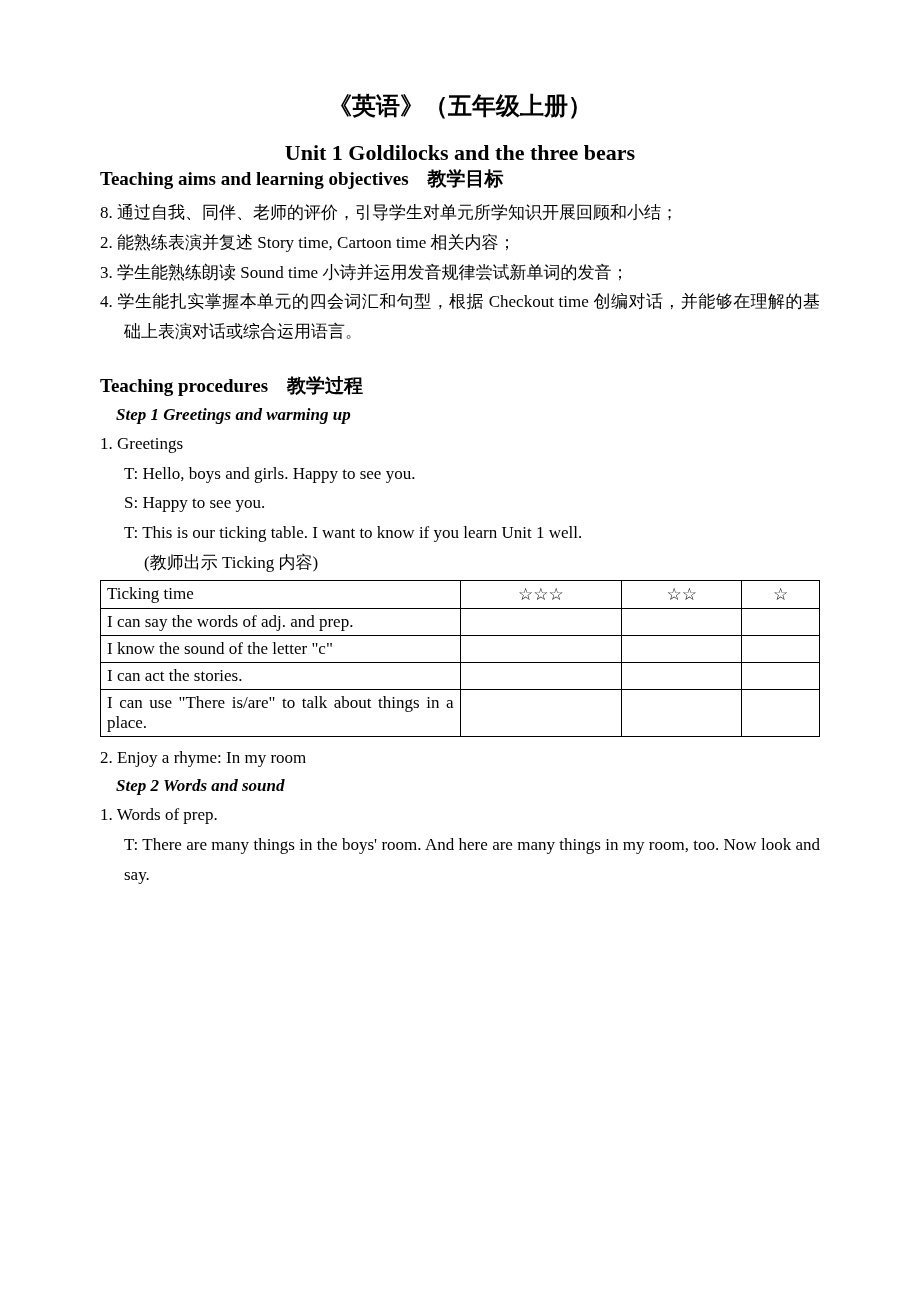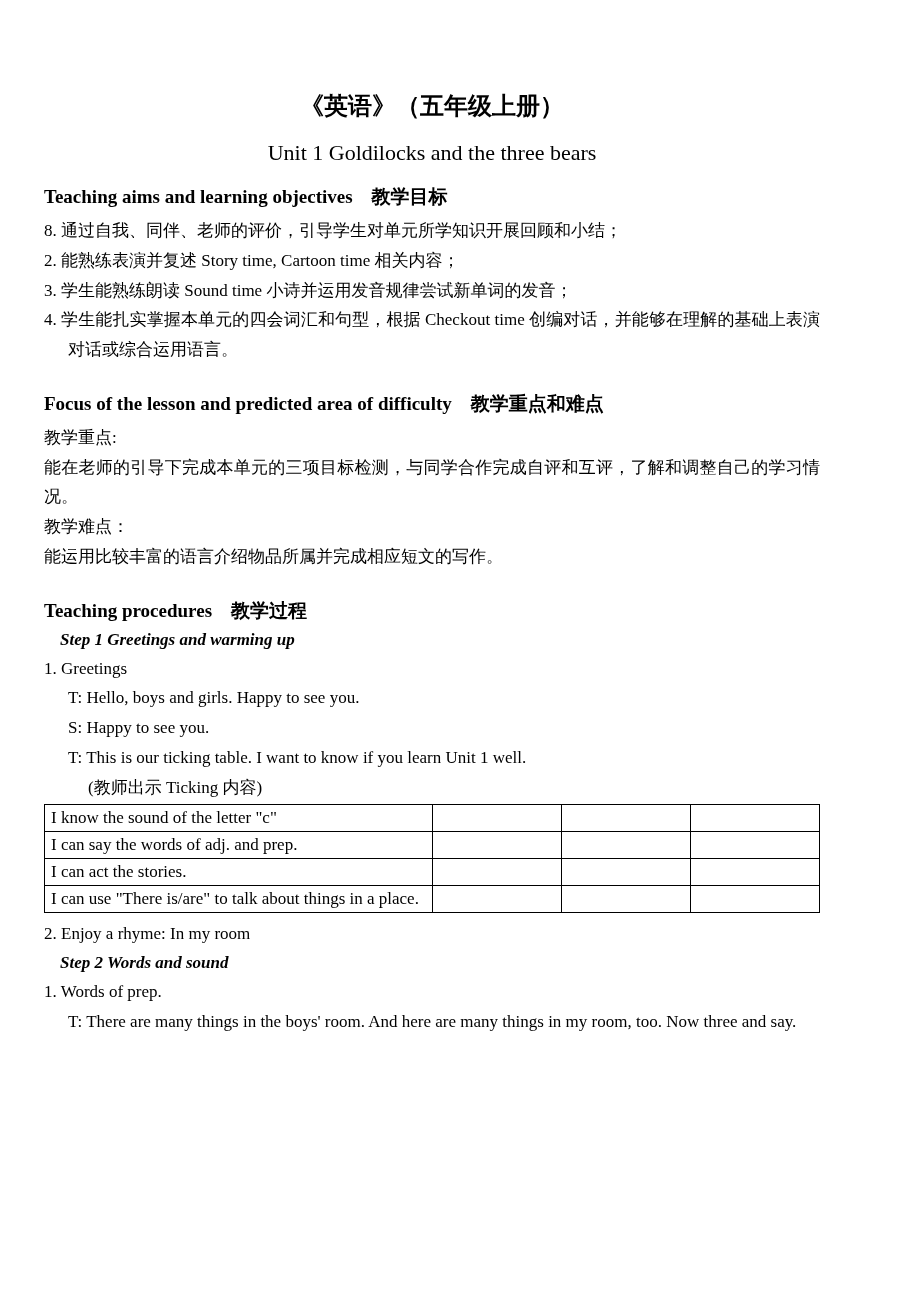--- a/index.html
+++ b/index.html
@@ -4,35 +4,34 @@
 <style>
   body {
     margin: 0;
     padding: 0;
     background: #fff;
     font-family: "Times New Roman", "SimSun", serif;
     color: #000;
     width: 920px;
   }
   .page {
-    padding: 90px 100px 60px 44px;
+    padding: 90px 100px 60px 100px;
     box-sizing: border-box;
   }
   .title-main {
     text-align: center;
     font-weight: bold;
     font-size: 24px;
     margin-bottom: 18px;
     font-family: "SimSun", serif;
   }
   .title-sub1 {
     text-align: center;
-    font-weight: normal;
+    font-weight: bold;
     font-size: 22px;
-    margin-bottom: 18px;
   }
   .title-sub2 {
     text-align: center;
     font-weight: bold;
     font-size: 20px;
     margin-bottom: 70px;
   }
   .section-head {
     font-weight: bold;
     font-size: 19px;
@@ -83,48 +82,47 @@
   <div class="title-sub1">Unit 1 Goldilocks and the three bears</div>
 
   <div class="block">
     <div class="section-head">Teaching aims and learning objectives　教学目标</div>
     <p class="para indent-hang">8. 通过自我、同伴、老师的评价，引导学生对单元所学知识开展回顾和小结；</p>
     <p class="para indent-hang">2. 能熟练表演并复述 Story time, Cartoon time 相关内容；</p>
     <p class="para indent-hang">3. 学生能熟练朗读 Sound time 小诗并运用发音规律尝试新单词的发音；</p>
     <p class="para indent-hang justify">4. 学生能扎实掌握本单元的四会词汇和句型，根据 Checkout time 创编对话，并能够在理解的基础上表演对话或综合运用语言。</p>
   </div>
 
-  <div class="block">
-    <div class="section-head">Focus of the lesson and predicted area of difficulty　教学重点和难点</div>
-    <p class="para">教学重点:</p>
-    <p class="para justify">能在老师的引导下完成本单元的三项目标检测，与同学合作完成自评和互评，了解和调整自己的学习情况。</p>
-    <p class="para">教学难点：</p>
-    <p class="para">能运用比较丰富的语言介绍物品所属并完成相应短文的写作。</p>
-  </div>
 
   <div class="block" style="margin-bottom:0;">
     <div class="section-head">Teaching procedures　教学过程</div>
 
     <div class="step-head">Step 1 Greetings and warming up</div>
     <p class="para">1. Greetings</p>
     <p class="para sub-indent">T: Hello, boys and girls. Happy to see you.</p>
     <p class="para sub-indent">S: Happy to see you.</p>
     <p class="para sub-indent">T: This is our ticking table. I want to know if you learn Unit 1 well.</p>
     <p class="para sub-indent" style="padding-left:44px;">(教师出示 Ticking 内容)</p>
 
     <table class="ticking">
       <tbody>
+          <tr>
+        <td class="col1">Ticking time</td>
+        <td class="col2">☆☆☆</td>
+        <td class="col3">☆☆</td>
+        <td class="col4">☆</td>
+      </tr>
       <tr>
-        <td class="col1">I know the sound of the letter "c"</td>
+        <td class="col1">I can say the words of adj. and prep.</td>
         <td class="col2"></td>
         <td class="col3"></td>
         <td class="col4"></td>
       </tr>
       <tr>
-        <td class="col1">I can say the words of adj. and prep.</td>
+        <td class="col1">I know the sound of the letter "c"</td>
         <td class="col2"></td>
         <td class="col3"></td>
         <td class="col4"></td>
       </tr>
       <tr>
         <td class="col1">I can act the stories.</td>
         <td class="col2"></td>
         <td class="col3"></td>
         <td class="col4"></td>
       </tr>
@@ -134,16 +132,16 @@
         <td class="col3"></td>
         <td class="col4"></td>
       </tr>
     </tbody>
       </table>
 
     <p class="para">2. Enjoy a rhyme: In my room</p>
 
     <div class="step-head">Step 2 Words and sound</div>
     <p class="para">1. Words of prep.</p>
-    <p class="para sub-indent justify">T: There are many things in the boys' room. And here are many things in my room, too. Now three and say.</p>
+    <p class="para sub-indent justify">T: There are many things in the boys' room. And here are many things in my room, too. Now look and say.</p>
   </div>
 
 </div>
 
 </body></html>

